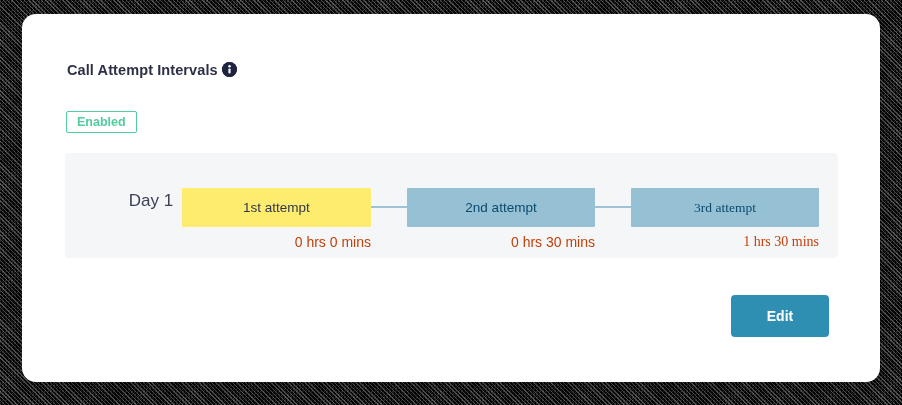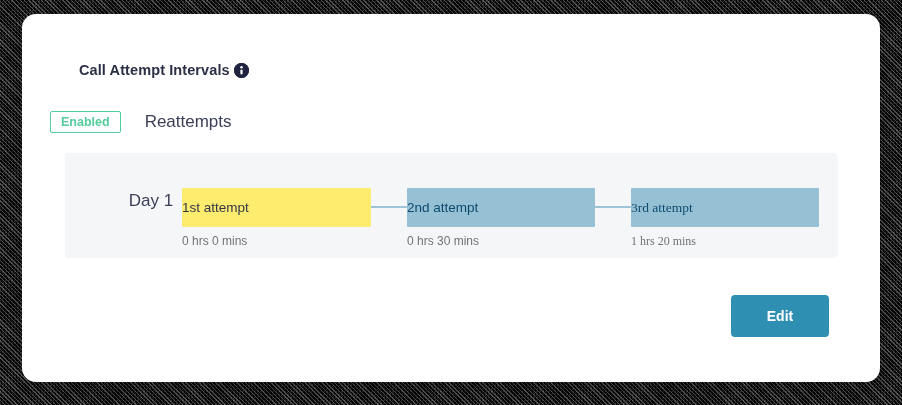--- a/index.html
+++ b/index.html
@@ -38,38 +38,38 @@
     width:858px; height:368px;
     background:#ffffff;
     border-radius:14px;
     box-shadow:0 6px 26px rgba(0,0,0,0.30);
     overflow:hidden;
   }
 
   
   .header-row {
     position:absolute; left:45px; top:48px;
-    display:flex; align-items:center; gap:4px;margin-left:12px;
+    display:flex; gap:4px;
   }
   .panel-title {
     font-size:14.5px; font-weight:bold;
     color:#2c3047; letter-spacing:.1px;
     white-space:nowrap;
   }
   .info-icon {
     width:15px; height:15px; border-radius:50%;
     background:#1f2340;
     display:inline-flex; align-items:center; justify-content:center;
     flex:none;
   }
   .info-icon svg { display:block; }
 
   
   .status-row {
-    position:absolute; left:28px; top:97px;
+    position:absolute; left:44px; top:97px;
     display:flex; align-items:center;
   }
   .badge {
     display:inline-flex; align-items:center; justify-content:center;
     height:22px; padding:0 10px;
     border:1px solid #53cd9b;
     border-radius:2px;
     color:#53cd9b;
     font-size:12.5px; font-weight:bold;
     background:#ffffff;
@@ -99,31 +99,31 @@
     position:absolute;
     left:117px; top:0;
     right:0; height:105px;
   }
   .attempt-col {
     position:absolute; top:0; height:105px;
   }
   .attempt-block {
     position:absolute; top:35px;
     left:0; right:0; height:39px;
-    display:flex; align-items:center; justify-content:flex-start;
+    display:flex; align-items:center; justify-content:center;
     font-size:13.5px;
     border-radius:1px;
   }
   .attempt-block.first { background:#fdec6e; color:#32364d; }
   .attempt-block.rest  { background:#96c0d4; color:#0c4a6e; }
 
   .duration {
     position:absolute; top:81px; left:0; right:0;
-    text-align:left;
-    font-size:12px; color:#737373;
+    text-align:right;
+    font-size:14px; color:#c2410c;
     white-space:nowrap;
   }
   .connector {
     position:absolute; top:53px; height:2px;
     background:#9fc4d8;
   }
 
   
   #edit-button {
     position:absolute;
@@ -151,21 +151,20 @@
       <svg width="15" height="15" viewBox="0 0 15 15" aria-hidden="true">
         <circle cx="7.5" cy="7.5" r="7.5" fill="#1f2340"></circle>
         <circle cx="7.5" cy="4.3" r="1.25" fill="#ffffff"></circle>
         <rect x="6.4" y="6.4" width="2.2" height="5.2" rx="1.1" fill="#ffffff"></rect>
       </svg>
     </span>
   </div>
 
   <div class="status-row">
     <span class="badge">Enabled</span>
-    <span class="section-label">Reattempts</span>
   </div>
 
   <div id="timeline-panel">
     <div class="day-label">Day 1</div>
 
     <div class="track">
 
       <div class="connector" style="left:189px; width:36px;"></div>
       <div class="connector" style="left:413px; width:36px;"></div>
 
@@ -180,21 +179,21 @@
         <div class="attempt-block rest">
           <span>2nd attempt</span>
         </div>
         <div class="duration">0 hrs 30 mins</div>
       </div>
 
       <div class="attempt-col" style="left:449px; width:188px;font-family:Liberation Serif, serif;">
         <div class="attempt-block rest">
           <span>3rd attempt</span>
         </div>
-        <div class="duration">1 hrs 20 mins</div>
+        <div class="duration">1 hrs 30 mins</div>
       </div>
 
     </div>
   </div>
 
   <button id="edit-button">Edit</button>
 
 </div>
 
 </body></html>

